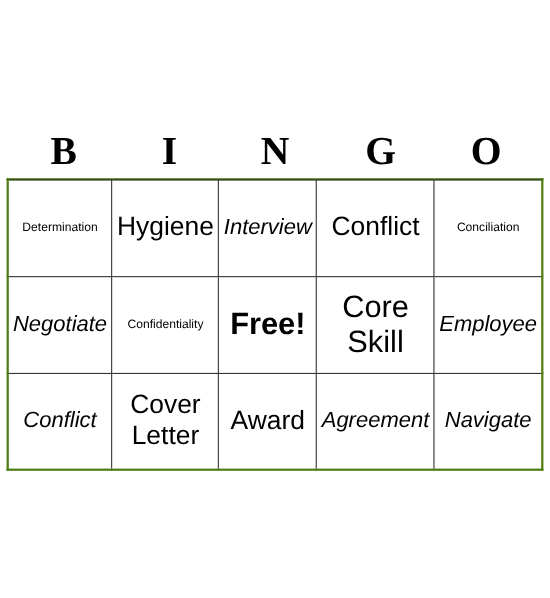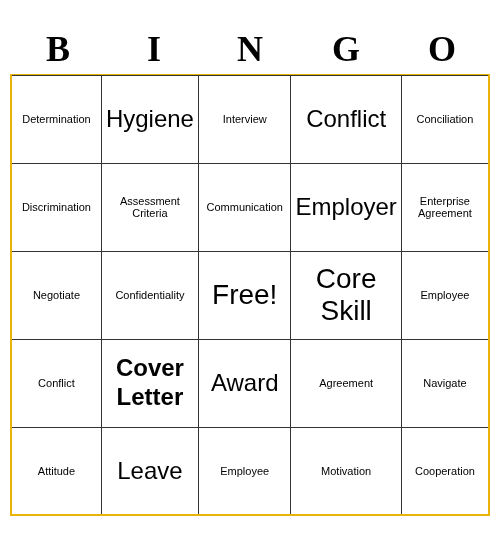--- a/index.html
+++ b/index.html
@@ -28,51 +28,52 @@
     .bingo-header-cell {
       width: 20%;
       text-align: center;
       font-size: 36px;
       font-weight: bold;
       font-family: serif;
     }
     .bingo-grid {
       width: 100%;
       border-collapse: collapse;
-      border: 2px solid #eab308;
+      border: 2px solid #4d7c0f;
     }
     .bingo-grid td {
       border: 1px solid #333;
       width: 20%;
       height: 88px;
       text-align: center;
       vertical-align: middle;
       padding: 4px;
     }
     .cell-small {
       font-size: 11px;
     }
     .cell-medium {
-      font-size: 11px;
+      font-size: 20px;
+      font-style: italic;
     }
     .cell-large {
       font-size: 24px;
       font-weight: normal;
     }
     .cell-xlarge {
       font-size: 28px;
       font-weight: normal;
     }
     .cell-free {
       font-size: 28px;
       font-weight: bold;
     }
     .cell-cover {
       font-size: 24px;
-      font-weight: bold;
+      font-weight: normal;
       line-height: 1.2;
     }
   </style>
 </head>
 <body>
 
 <div class="bingo-container">
   <div class="bingo-header">
   <div class="bingo-header-cell">B</div>
       <div class="bingo-header-cell">I</div>
@@ -87,42 +88,28 @@
     </thead>
     <tbody id="grid-body">
     <tr>
           <td class="cell-small">Determination</td>
           <td class="cell-large">Hygiene</td>
           <td class="cell-medium">Interview</td>
           <td class="cell-large">Conflict</td>
           <td class="cell-small">Conciliation</td>
         </tr>
         <tr>
-          <td class="cell-small">Discrimination</td>
-          <td class="cell-small">Assessment Criteria</td>
-          <td class="cell-small">Communication</td>
-          <td class="cell-large">Employer</td>
-          <td class="cell-small">Enterprise Agreement</td>
-        </tr>
-        <tr>
           <td class="cell-medium">Negotiate</td>
           <td class="cell-small">Confidentiality</td>
-          <td class="cell-free" style="font-size: 28px; font-weight: normal;">Free!</td>
+          <td class="cell-free" style="font-size: 28px; font-weight: bold;">Free!</td>
           <td class="cell-xlarge">Core Skill</td>
           <td class="cell-medium">Employee</td>
         </tr>
         <tr>
           <td class="cell-medium">Conflict</td>
           <td class="cell-cover">Cover Letter</td>
           <td class="cell-large">Award</td>
           <td class="cell-medium">Agreement</td>
           <td class="cell-medium">Navigate</td>
         </tr>
-        <tr>
-          <td class="cell-medium">Attitude</td>
-          <td class="cell-large">Leave</td>
-          <td class="cell-medium">Employee</td>
-          <td class="cell-medium">Motivation</td>
-          <td class="cell-small">Cooperation</td>
-        </tr>
       </tbody>
   </table>
 </div>
 
 </body></html>

